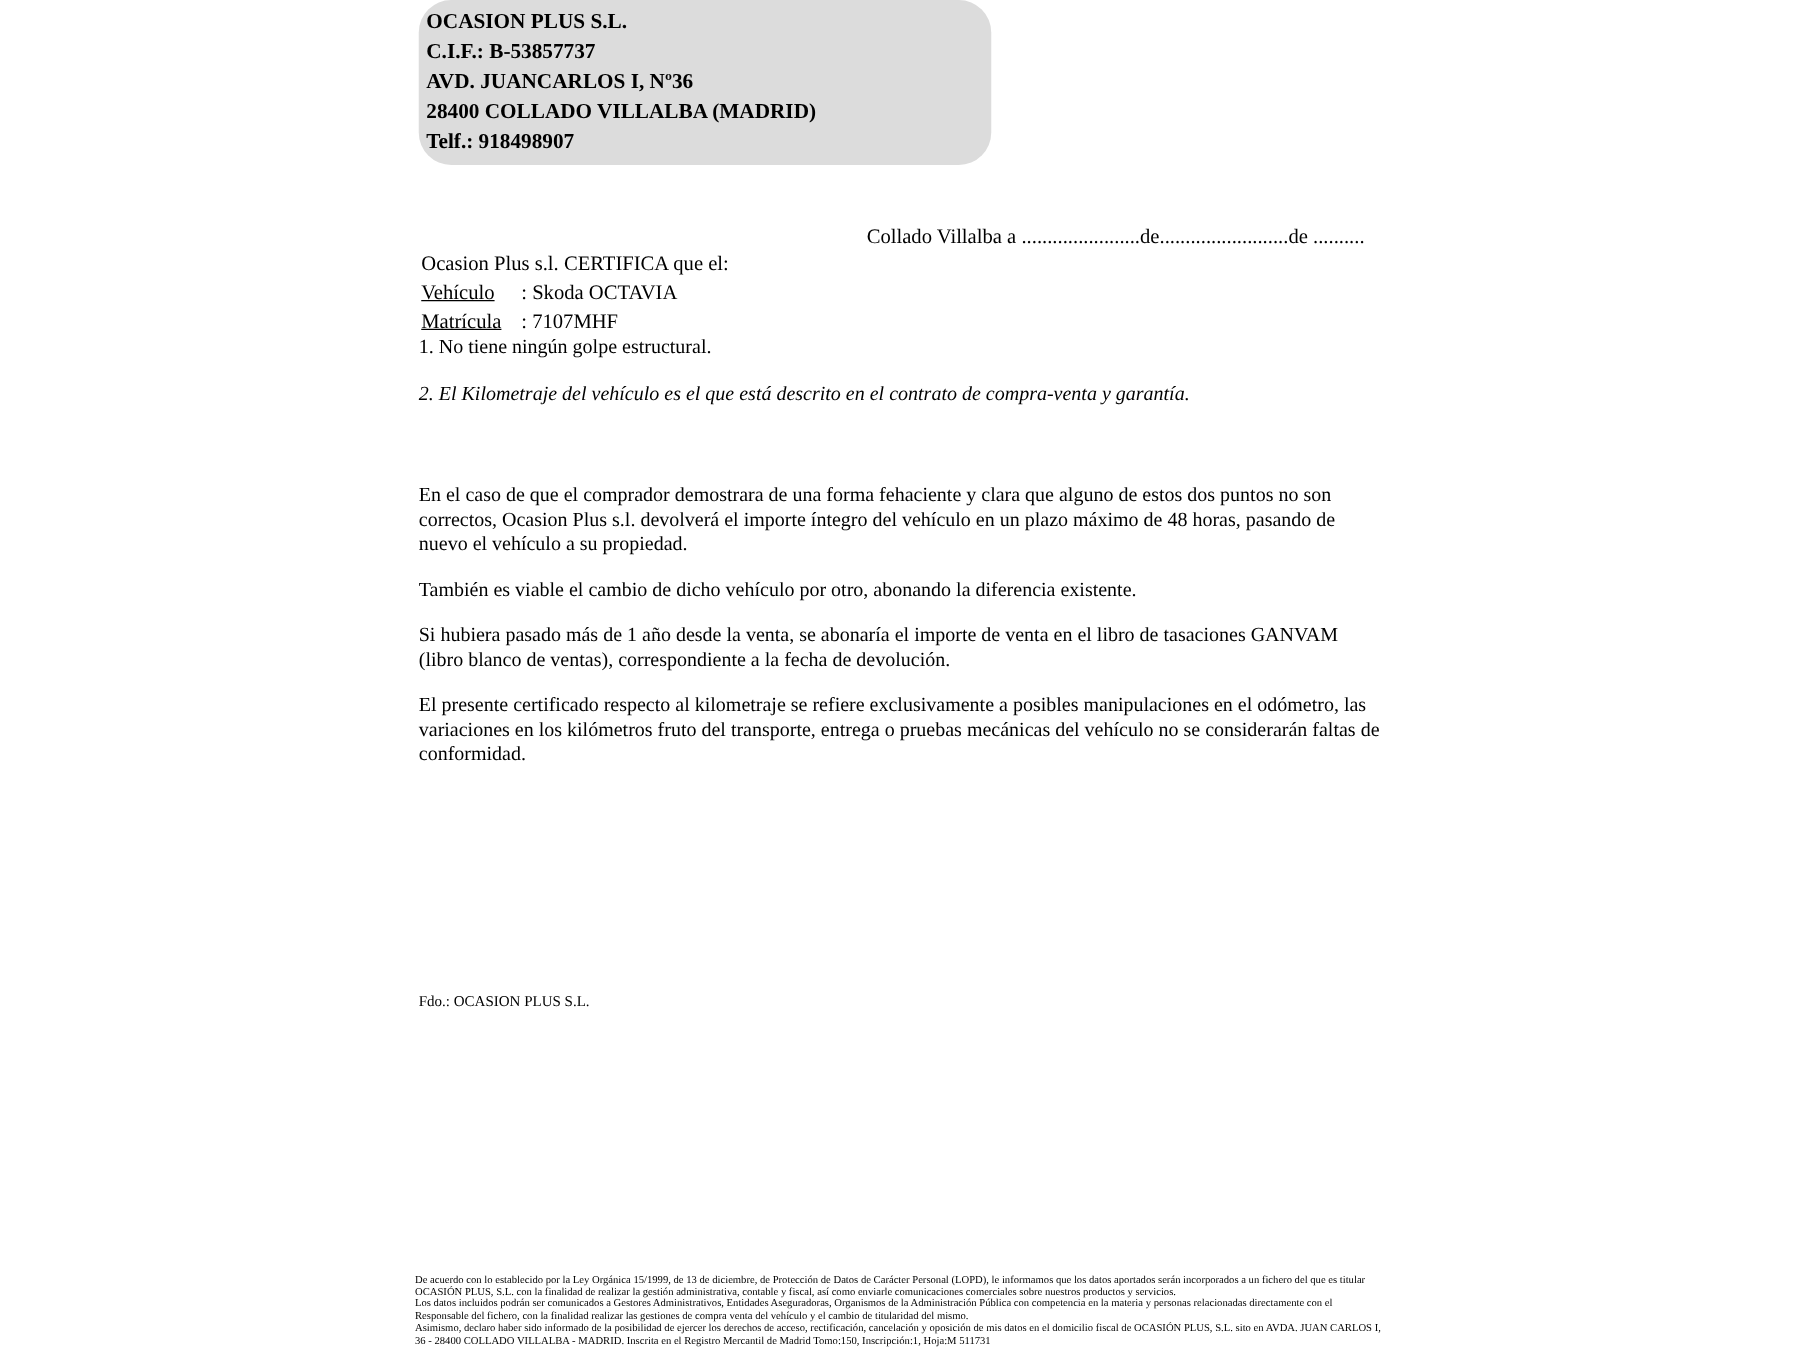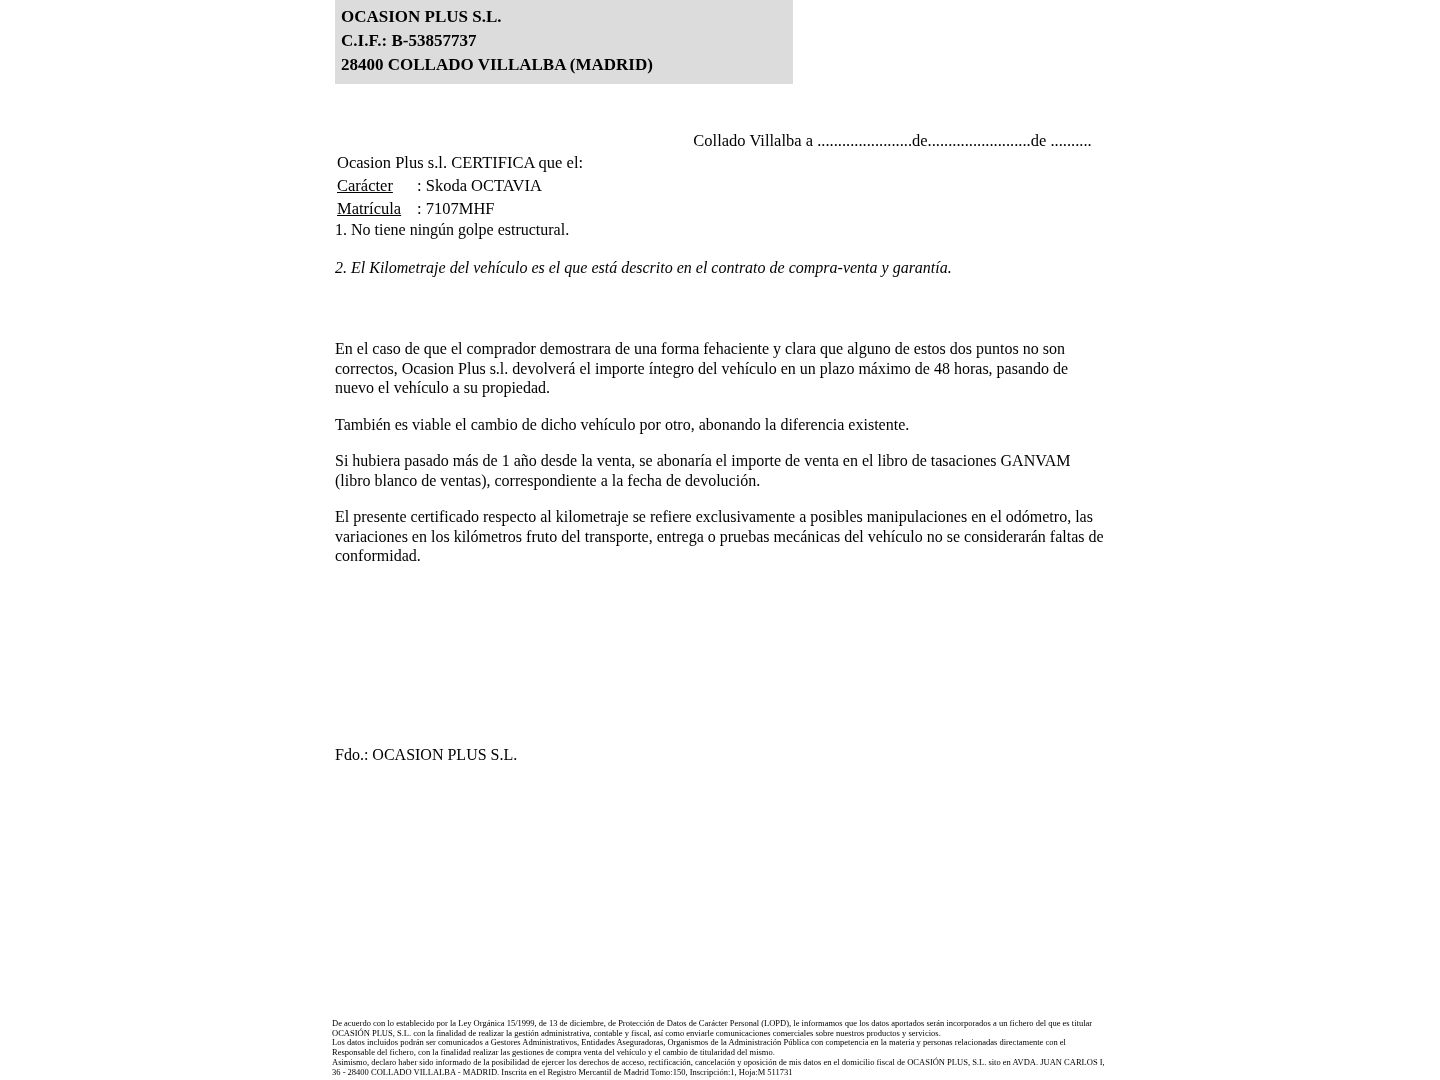--- a/index.html
+++ b/index.html
@@ -18,20 +18,21 @@
     top: 0;
     width: 770px;
   }
   .header-box {
     background: #dcdcdc;
     width: 458px;
     padding: 5px 6px 7px 6px;
     font-weight: bold;
     font-size: 17px;
     line-height: 24px;
+    border-radius: 26px;
   }
   .date-line {
     margin-top: 47px;
     padding-left: 345px;
     font-size: 16.5px;
     white-space: nowrap;
     text-align: center;
   }
   .certify-intro {
     margin-left: 2px;
@@ -53,48 +54,50 @@
   }
   .point:last-child { margin-bottom: 0; font-style: italic; }
   .paragraphs { margin-top: 61px; }
   .para {
     font-size: 16px;
     line-height: 19.5px;
     margin-bottom: 17px;
   }
   .signature {
     margin-top: 180px;
-    font-size: 16px;
+    font-size: 12px;
   }
   .legal-footer {
     position: absolute;
     left: 332px;
     top: 1019px;
     width: 775px;
     font-size: 8.5px;
     line-height: 9.7px;
   }
 </style>
 </head>
 <body>
 
 <div class="content">
 
   <div class="header-box">
     <div>OCASION PLUS S.L.</div>
     <div>C.I.F.: B-53857737</div>
+    <div>AVD. JUANCARLOS I, Nº36</div>
     <div>28400 COLLADO VILLALBA (MADRID)</div>
+    <div>Telf.: 918498907</div>
   </div>
 
   <div class="date-line">Collado Villalba a .......................de.........................de ..........</div>
 
   <div class="certify-intro">Ocasion Plus s.l. CERTIFICA que el:</div>
 
   <div class="field-row">
-    <span class="field-label"><span class="u">Carácter</span></span><span class="field-value">: Skoda OCTAVIA</span>
+    <span class="field-label"><span class="u">Vehículo</span></span><span class="field-value">: Skoda OCTAVIA</span>
   </div>
 
   <div class="field-row">
     <span class="field-label"><span class="u">Matrícula</span></span><span class="field-value">: 7107MHF</span>
   </div>
 
   <div class="points">
     <div class="point">1. No tiene ningún golpe estructural.</div>
     <div class="point">2. El Kilometraje del vehículo es el que está descrito en el contrato de compra-venta y garantía.</div>
   </div>

